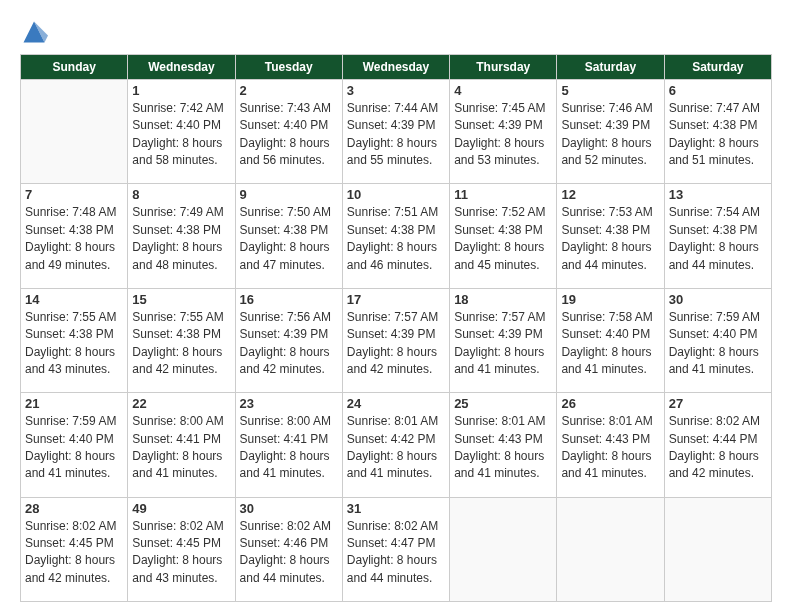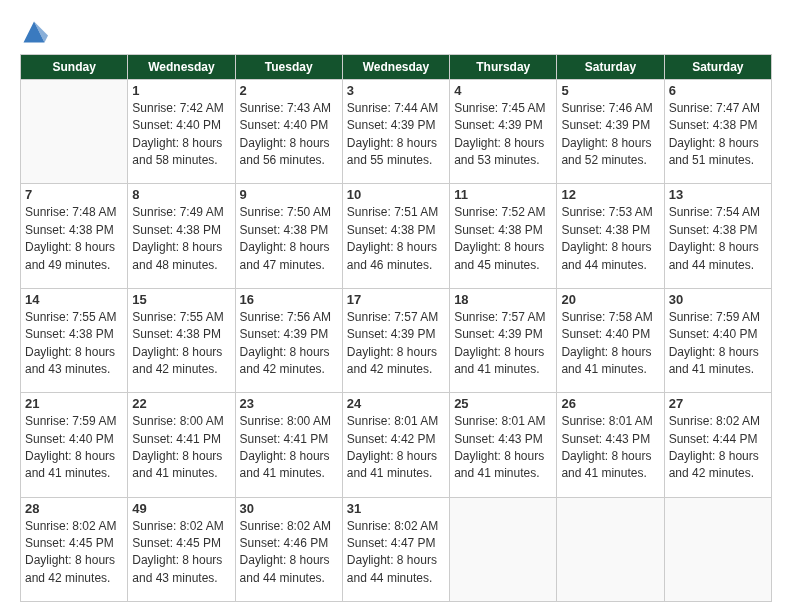--- a/index.html
+++ b/index.html
@@ -197,21 +197,21 @@
           </td>
           <td>
             <span class="day-number">17</span>
             <div class="day-info">Sunrise: 7:57 AM<br>Sunset: 4:39 PM<br>Daylight: 8 hours<br>and 42 minutes.</div>
           </td>
           <td>
             <span class="day-number">18</span>
             <div class="day-info">Sunrise: 7:57 AM<br>Sunset: 4:39 PM<br>Daylight: 8 hours<br>and 41 minutes.</div>
           </td>
           <td>
-            <span class="day-number">20</span>
+            <span class="day-number">19</span>
             <div class="day-info">Sunrise: 7:58 AM<br>Sunset: 4:40 PM<br>Daylight: 8 hours<br>and 41 minutes.</div>
           </td>
           <td>
             <span class="day-number">30</span>
             <div class="day-info">Sunrise: 7:59 AM<br>Sunset: 4:40 PM<br>Daylight: 8 hours<br>and 41 minutes.</div>
           </td>
         </tr>
         <tr>
           <td>
             <span class="day-number">21</span>

